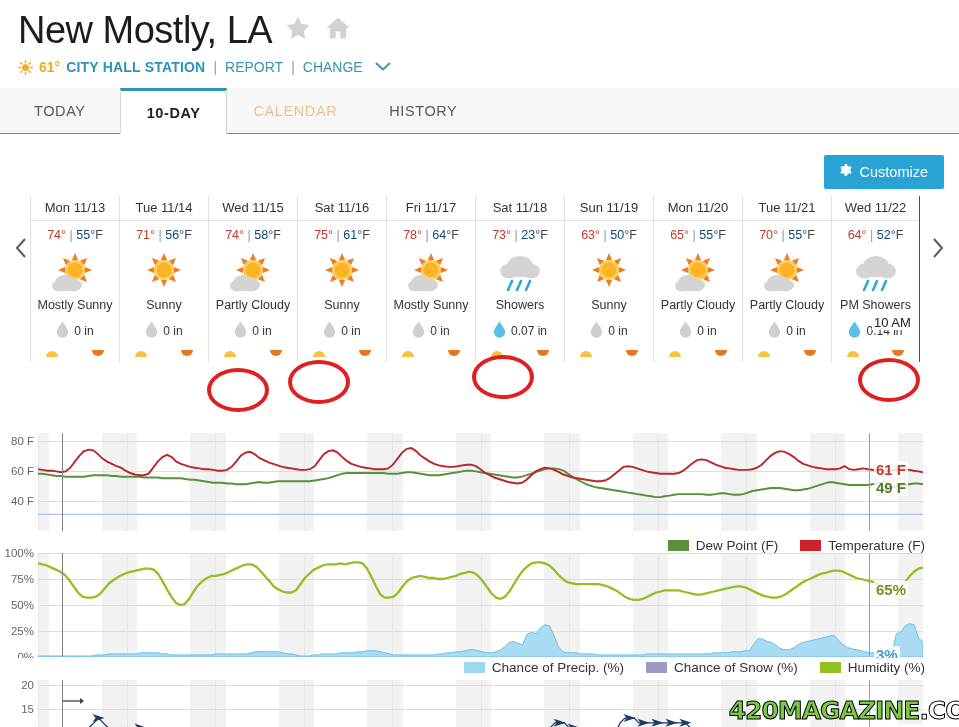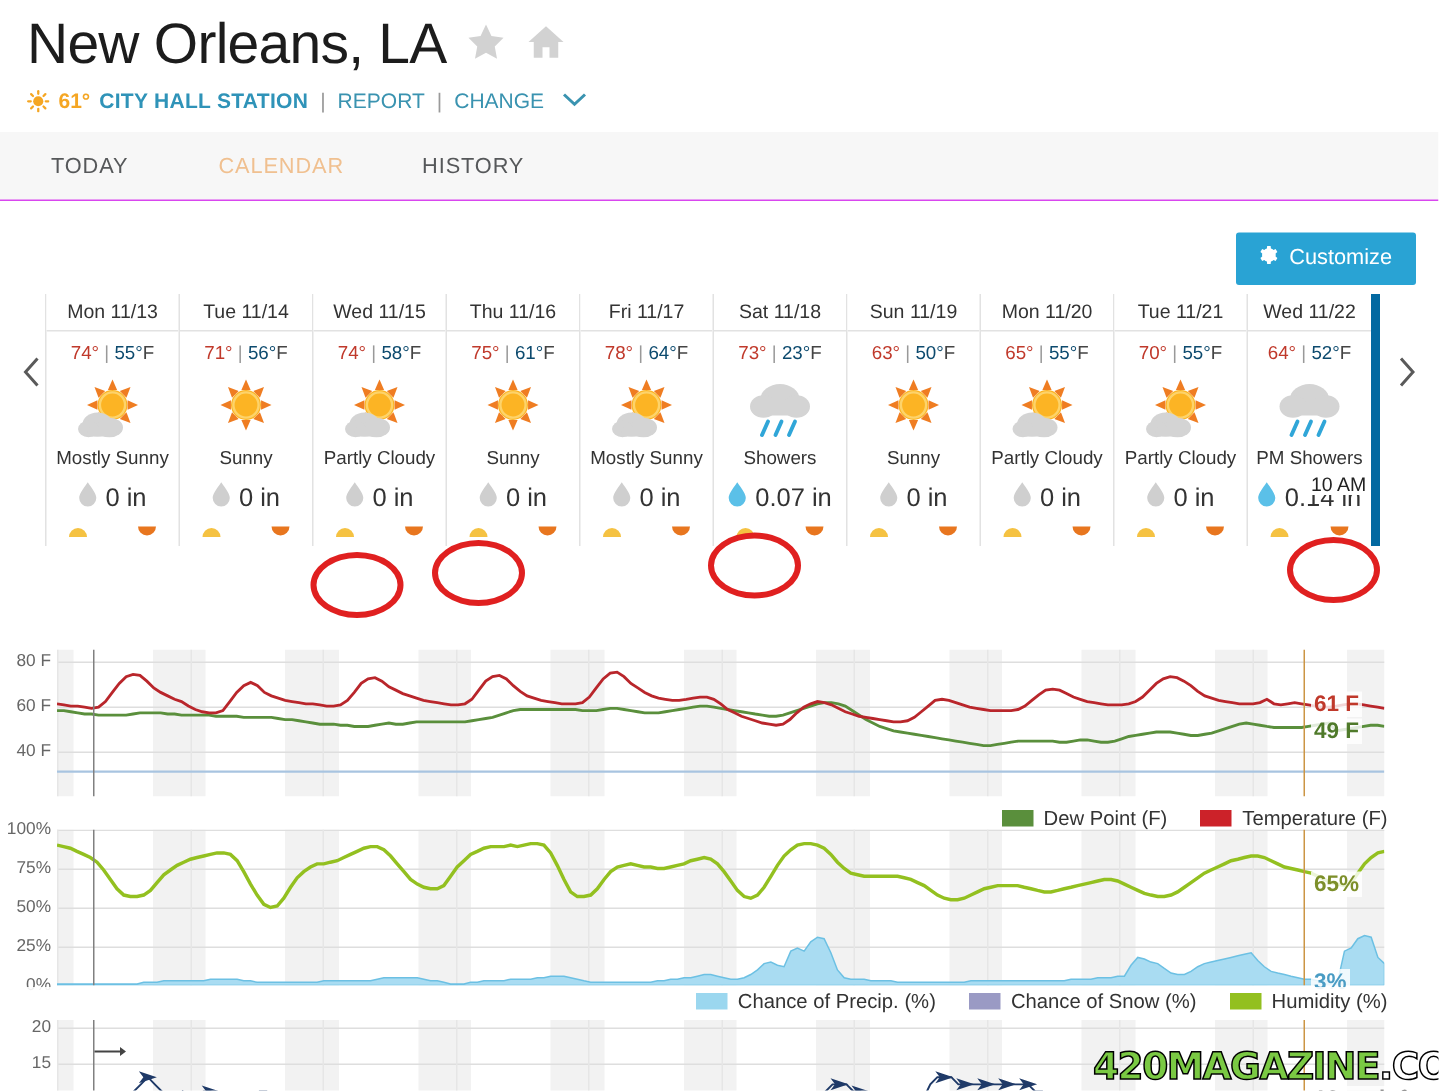--- a/index.html
+++ b/index.html
@@ -58,35 +58,35 @@
     display: flex; align-items: center; justify-content: center;
     color: #5a5a5a; cursor: pointer; font-size: 22px; line-height: 1;
   }
   .nav-left { left: 8px; }
   .nav-right { right: 8px; }
   .days-table { position: absolute; left: 30px; top: 0; display: flex; }
   .day-col {
     width: 89px; border-left: 1px solid #e2e2e2;
     display: flex; flex-direction: column; align-items: center; background: #fff;
   }
-  .day-col:last-child { border-right: 6px solid #0369a1; }
+  .day-col:last-child { border-right: 1px solid #0369a1; }
   .day-name {
     width: 100%; text-align: center; font-size: 13px; color: #333;
     padding: 4px 0 5px; border-bottom: 1px solid #e2e2e2; background: #fff;
   }
   .day-temps { font-size: 12.5px; padding: 7px 0 3px; white-space: nowrap; }
   .t-hi { color: #c0392b; }
   .t-sep { color: #999; }
   .t-lo { color: #0c4a6e; }
   .t-unit { color: #444; }
   .day-icon { height: 50px; display: flex; align-items: center; justify-content: center; margin: 1px 0 2px; }
   .day-cond { font-size: 12.5px; color: #333; text-align: center; line-height: 14px; height: 15px; }
   .day-precip {
     display: flex; align-items: center; justify-content: center; gap: 5px;
-    font-size: 17px; color: #333; margin-top: 8px; position: relative;
+    font-size: 12px; color: #333; margin-top: 8px; position: relative;
   }
   .sunrow {
     width: 100%; display: flex; justify-content: space-between;
     padding: 2px 14px 0; margin-top: 1px;
   }
 
   
   .chart-block { position: absolute; left: 0; width: 959px; }
   .chart-plot { position: absolute; background: #fff; overflow: hidden; }
   .axis-label {
@@ -125,21 +125,21 @@
   .wm-a { color: #7ac943; -webkit-text-stroke: 1px #000; }
   .wm-b { color: #ffffff; -webkit-text-stroke: 1px #000; }
 </style>
 </head>
 <body>
 
 <div id="app">
 
   <div class="header">
     <div class="loc-row">
-      <div class="city-title">New Orleans, LA</div>
+      <div class="city-title">New Mostly, LA</div>
       <span class="star-icon">
         <svg width="28" height="28" viewBox="0 0 24 24">
             <polygon fill="#d2d2d2" points="12,2 15.1,8.6 22,9.5 17,14.5 18.3,21.5 12,18.1 5.7,21.5 7,14.5 2,9.5 8.9,8.6"></polygon>
           </svg>
       </span>
       <span class="home-icon">
         <svg width="28" height="28" viewBox="0 0 24 24">
             <path fill="#d2d2d2" d="M12 3 L22 12 L19 12 L19 21 L14 21 L14 15 L10 15 L10 21 L5 21 L5 12 L2 12 Z"></path>
           </svg>
       </span>
@@ -171,20 +171,23 @@
             <polyline points="3,3 10,9.5 17,3" fill="none" stroke="#3a93b0" stroke-width="2"></polyline>
           </svg>
       </span>
     </div>
   </div>
 
   <div class="tabs-bar" id="tabs-bar">
       <div class="tab">
         <span>TODAY</span>
       </div>
+      <div class="tab active">
+        <span>10-DAY</span>
+      </div>
       <div class="tab muted">
         <span>CALENDAR</span>
       </div>
       <div class="tab">
         <span>HISTORY</span>
       </div>
     </div>
 
   <div class="customize-wrap">
     <button class="customize-btn">
@@ -326,21 +329,21 @@
           <div class="sunrow">
             <span><svg width="14" height="9" viewBox="0 0 14 9">
                 <path d="M1 8 A6 6 0 0 1 13 8 Z" fill="#f5c242"></path>
               </svg></span>
             <span><svg width="14" height="9" viewBox="0 0 14 9">
                 <path d="M1 1 A6 6 0 0 0 13 1 Z" fill="#e8761f"></path>
               </svg></span>
           </div>
         </div>
         <div class="day-col">
-          <div class="day-name">Thu 11/16</div>
+          <div class="day-name">Sat 11/16</div>
           <div class="day-temps"><span class="t-hi">75°</span><span class="t-sep"> | </span><span class="t-lo">61°</span><span class="t-unit">F</span></div>
           <div class="day-icon">
             <svg width="52" height="46" viewBox="0 0 52 46">
               <g>
                 <circle cx="26" cy="22" r="10" fill="#fcb424"></circle>
                 <g fill="#ef7d22">
                   <polygon points="43,22 36.03103313581886,18.897037830055936 36.03103313581886,25.102962169944064"></polygon>
                   <polygon points="38.020815280171306,34.020815280171306 35.28713714477725,26.898885960511702 30.898885960511702,31.287137144777247"></polygon>
                   <polygon points="26,39 29.102962169944067,32.03103313581886 22.897037830055936,32.03103313581886"></polygon>
                   <polygon points="13.979184719828693,34.020815280171306 21.101114039488294,31.287137144777247 16.712862855222753,26.898885960511706"></polygon>

